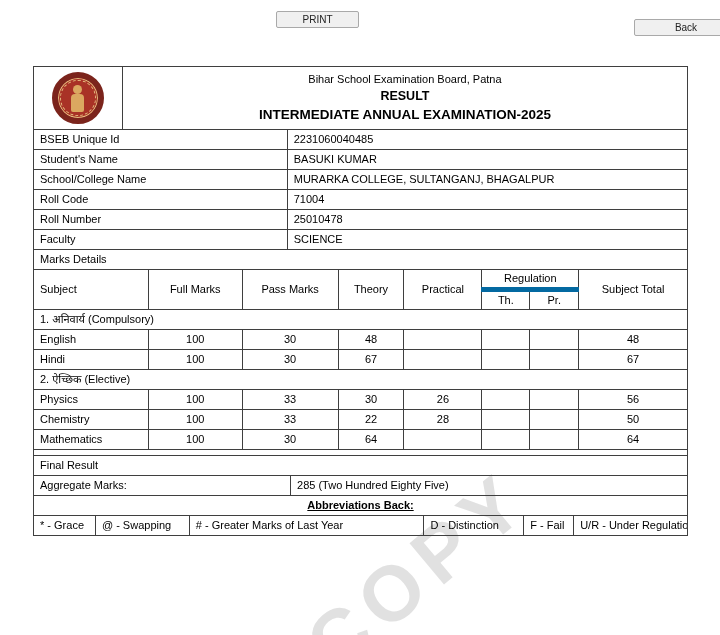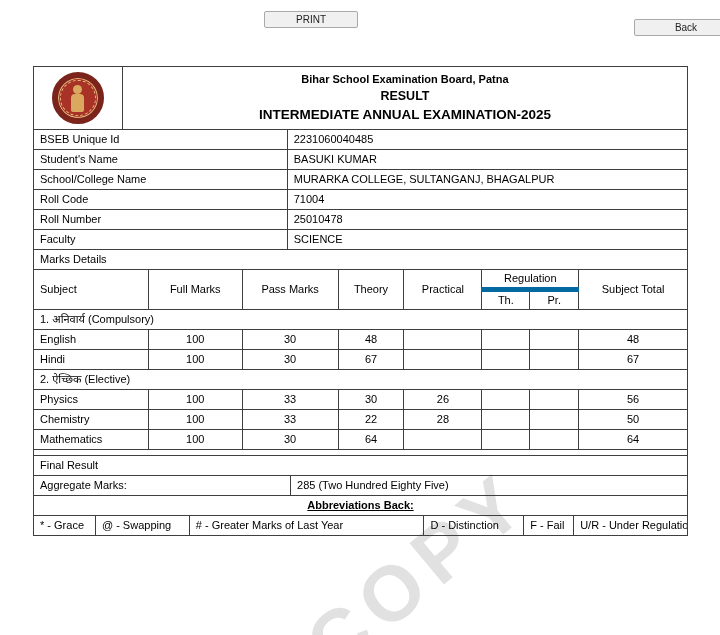--- a/index.html
+++ b/index.html
@@ -19,21 +19,21 @@
     font-size:10px;
     color:#222;
     background:#f0f0f0;
     border:1px solid #a9a9a9;
     border-radius:2px;
     text-align:center;
     line-height:15px;
     cursor:pointer;
     padding:0;
   }
-  #print-btn { left:264px; width:94px; }
+  #print-btn { left:276px; width:83px; }
   #back-btn  { left:634px; width:104px;margin-top:8px; }
 
   .doc {
     position:absolute;
     left:33px; top:66px;
     width:655px;
   }
   table {
     width:100%;
     border-collapse:collapse;
@@ -47,21 +47,21 @@
     padding:0 6px;
     height:20px;
     white-space:nowrap;
     overflow:hidden;
     vertical-align:middle;
     background:transparent;
   }
   .hdr-row td { height:63px; }
   .logo-cell { text-align:center; }
   .title-cell { text-align:center; white-space:normal; }
-  .title-board { font-size:11px; font-weight:bold; }
+  .title-board { font-size:11px; font-weight:normal; }
   .title-result { font-size:12.5px; font-weight:bold; margin-top:3px; }
   .title-exam { font-size:13.5px; font-weight:bold; margin-top:4px; }
 
   .seal {
     position:relative;
     width:52px; height:52px;
     margin:0 auto;
     border-radius:50%;
     background:#a93226;
     border:6px solid #7b241c;

